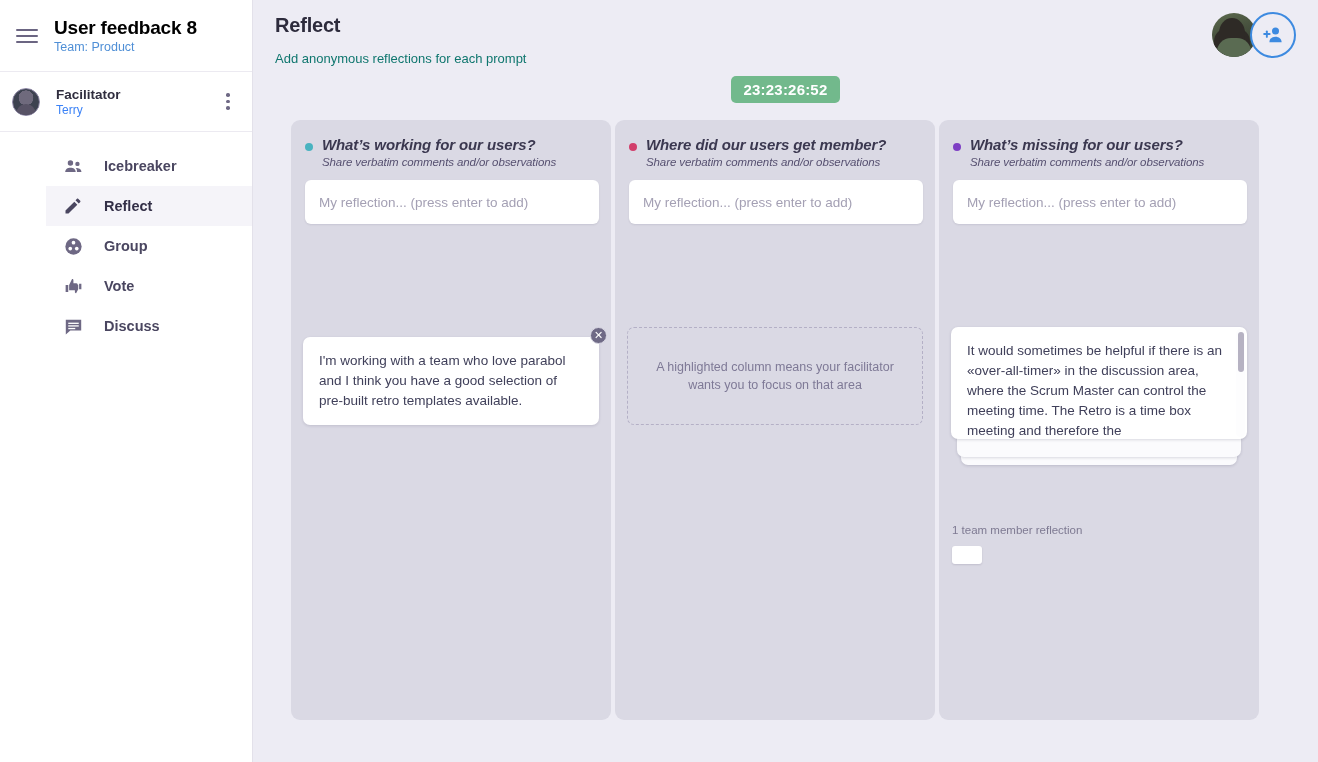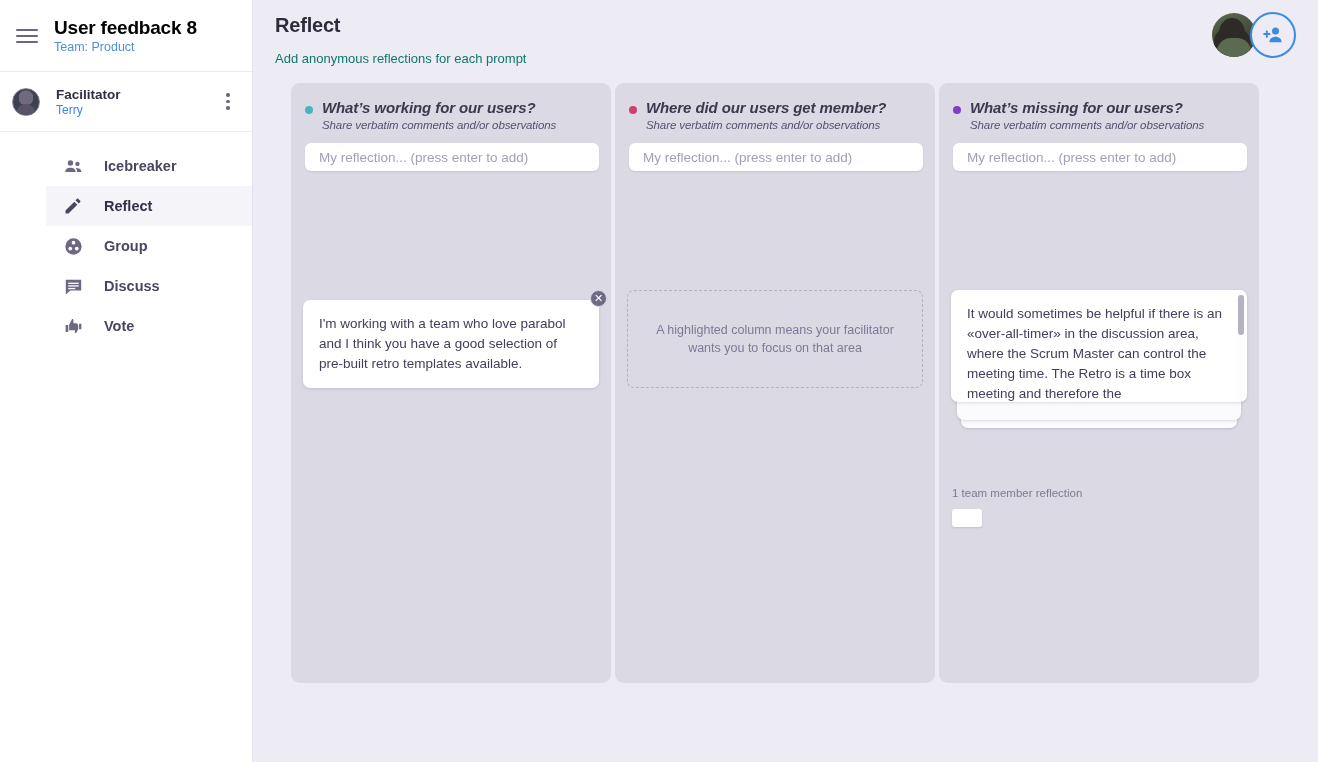--- a/index.html
+++ b/index.html
@@ -110,21 +110,21 @@
     width: 320px; flex: 0 0 320px; height: 600px;
     background: #dad9e4; border-radius: 9px;
     padding: 16px 14px 0 14px; position: relative;
   }
   .col-head { display: flex; align-items: flex-start; gap: 9px; }
   .dot { width: 8px; height: 8px; border-radius: 50%; flex: 0 0 8px; margin-top: 7px; }
   .col-title { font-size: 15px; font-weight: bold; font-style: italic; color: #3b3850; letter-spacing: -.1px; }
   .col-sub { font-size: 11.5px; font-style: italic; color: #565070; margin: 3px 0 0 17px; letter-spacing: -.1px; }
 
   .reflect-input {
-    margin-top: 12px; width: 294px; height: 28px;
+    margin-top: 12px; width: 294px; height: 44px;
     background: #ffffff; border-radius: 6px;
     border: none; outline: none;
     padding: 8px 14px; font-size: 13.5px; color: #3b3850;
     font-family: "Liberation Sans", sans-serif;
     box-shadow: 0 1px 2px rgba(40,35,70,.10);
   }
   .reflect-input::placeholder { color: #a4a0b4; }
 
   .card {
     position: absolute; left: 12px; width: 296px;
@@ -246,38 +246,38 @@
             <circle cx="12" cy="7.6" r="2.1" fill="#ffffff"></circle>
             <circle cx="8.3" cy="14.4" r="2.1" fill="#ffffff"></circle>
             <circle cx="15.7" cy="14.4" r="2.1" fill="#ffffff"></circle>
           </svg>
         </span>
         <span class="nav-label">Group</span>
       </div>
 
       <div class="nav-item">
         <span class="nav-ico">
+          <svg width="21" height="21" viewBox="0 0 24 24" fill="#6e6884">
+            <path d="M3 10.2h3v8H3zM7 10.2l3.2-6.6c.9-.2 1.7.4 1.7 1.3v3.4h3.4c1 0 1.7.9 1.4 1.8l-1.5 5c-.2.7-.8 1.1-1.5 1.1H7z"></path>
+            <path d="M21 20.6h-2.6v-6.2H21zM17.4 20.6l-2.4 4.6h-.1c-.7.1-1.3-.4-1.3-1v-2.6h-2.6c-.8 0-1.3-.7-1.1-1.4l1.1-3.8c.2-.5.6-.8 1.1-.8h5.3z" transform="translate(0,-5.6)"></path>
+          </svg>
+        </span>
+        <span class="nav-label">Vote</span>
+      </div>
+
+      <div class="nav-item">
+        <span class="nav-ico">
           <svg width="21" height="21" viewBox="0 0 24 24">
             <path d="M3.2 4.4h17.6v12.2H8.4L3.2 21z" fill="#6e6884"></path>
             <rect x="6" y="7.6" width="12" height="1.5" fill="#ffffff"></rect>
             <rect x="6" y="10.6" width="12" height="1.5" fill="#ffffff"></rect>
             <rect x="6" y="13.6" width="8" height="1.5" fill="#ffffff"></rect>
           </svg>
         </span>
         <span class="nav-label">Discuss</span>
-      </div>
-
-      <div class="nav-item">
-        <span class="nav-ico">
-          <svg width="21" height="21" viewBox="0 0 24 24" fill="#6e6884">
-            <path d="M3 10.2h3v8H3zM7 10.2l3.2-6.6c.9-.2 1.7.4 1.7 1.3v3.4h3.4c1 0 1.7.9 1.4 1.8l-1.5 5c-.2.7-.8 1.1-1.5 1.1H7z"></path>
-            <path d="M21 20.6h-2.6v-6.2H21zM17.4 20.6l-2.4 4.6h-.1c-.7.1-1.3-.4-1.3-1v-2.6h-2.6c-.8 0-1.3-.7-1.1-1.4l1.1-3.8c.2-.5.6-.8 1.1-.8h5.3z" transform="translate(0,-5.6)"></path>
-          </svg>
-        </span>
-        <span class="nav-label">Vote</span>
       </div>
     </nav>
   </aside>
 
   <section class="main">
     <div class="main-head">
       <div class="page-title">Reflect</div>
       <div class="page-sub">Add anonymous reflections for each prompt</div>
     </div>
 
@@ -288,20 +288,23 @@
       <div class="add-user">
         <svg width="24" height="24" viewBox="0 0 24 24" fill="#3d8ae0">
           <circle cx="14.5" cy="8" r="3.5"></circle>
           <path d="M8.4 19.2c0-3.4 2.7-5.5 6.1-5.5s6.1 2.1 6.1 5.5z"></path>
           <rect x="2.2" y="10.1" width="7.4" height="1.9" rx=".9"></rect>
           <rect x="4.9" y="7.4" width="1.9" height="7.4" rx=".9"></rect>
         </svg>
       </div>
     </div>
 
+    <div class="timer-wrap">
+      <div class="timer">23:23:26:52</div>
+    </div>
 
     <div class="board">
 
       <div class="col">
         <div class="col-head">
           <span class="dot" style="background:#49b3c0"></span>
           <span class="col-title">What’s working for our users?</span>
         </div>
         <div class="col-sub">Share verbatim comments and/or observations</div>
         <input class="reflect-input" placeholder="My reflection... (press enter to add)" style="">

